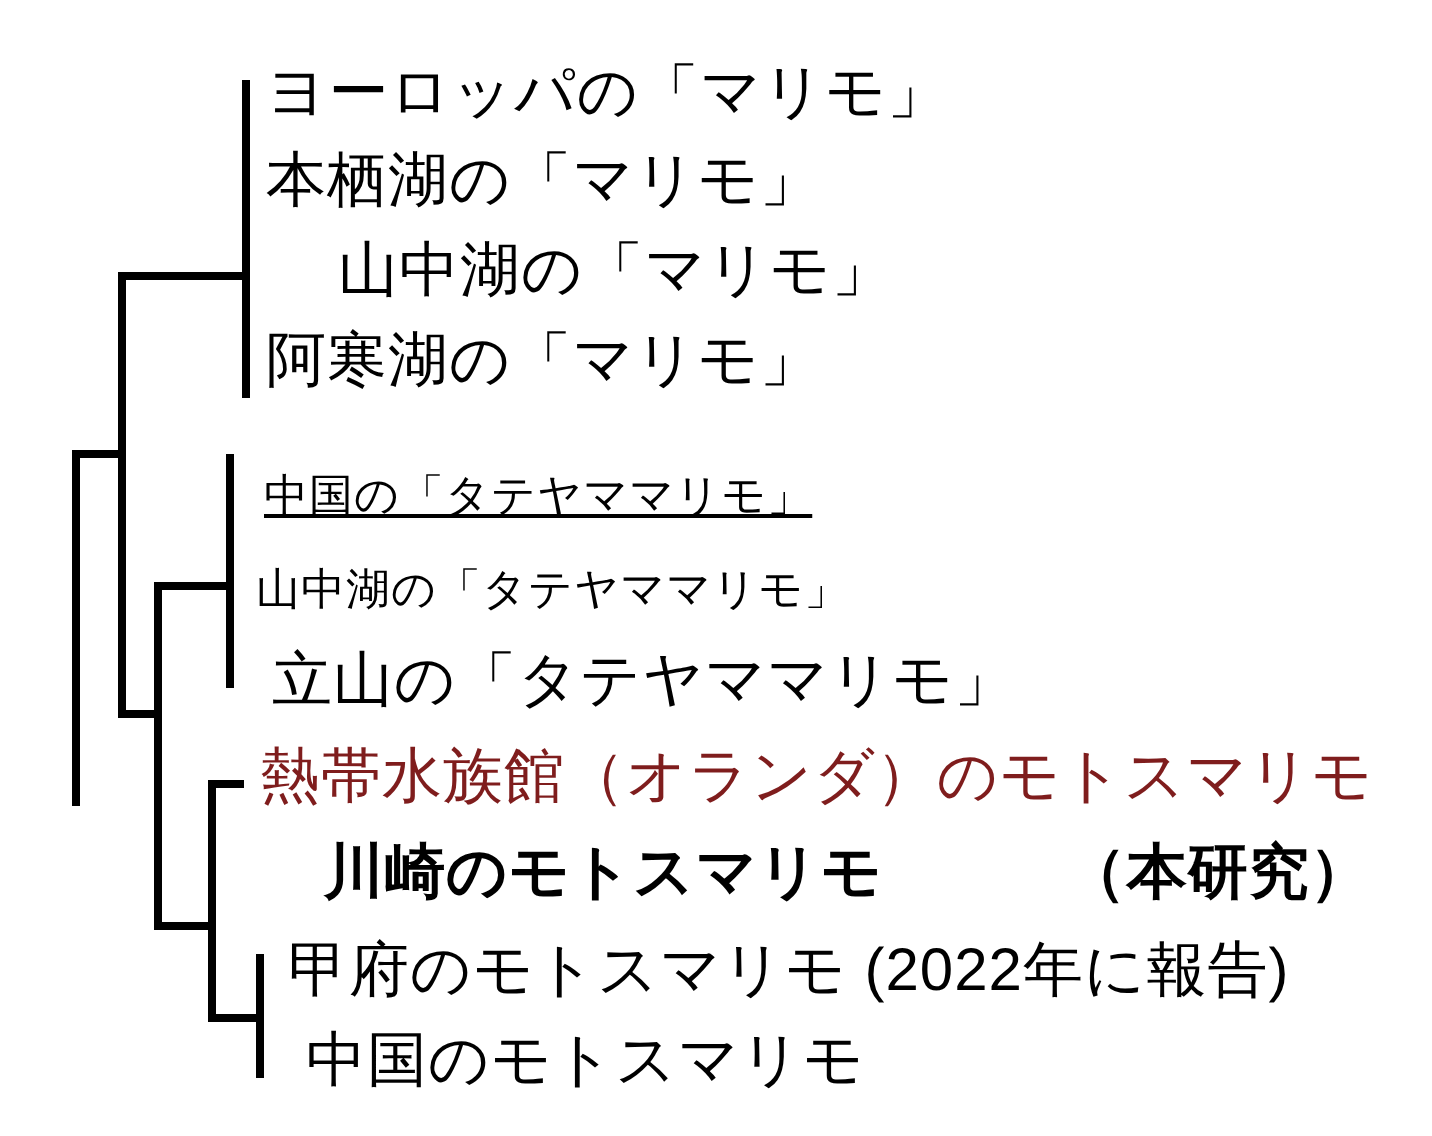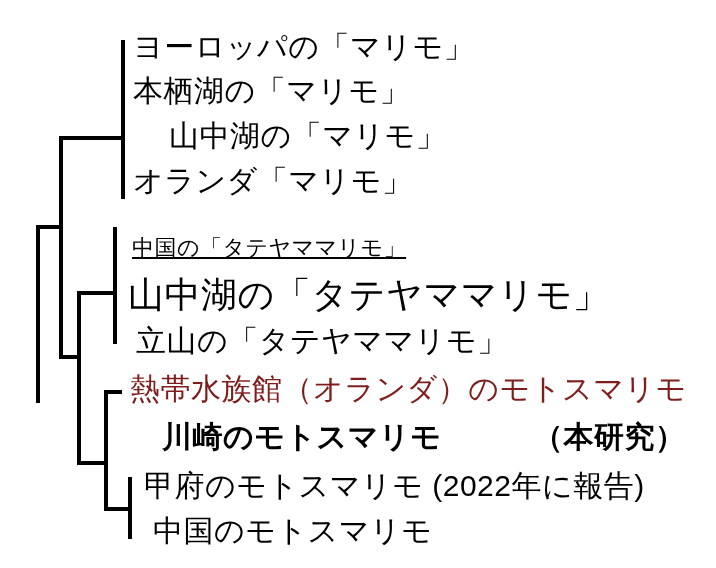--- a/index.html
+++ b/index.html
@@ -48,22 +48,22 @@
       <div class="branch" style="left: 77px; top: 461px; width: 31px; height: 4px; background: rgb(0, 0, 0);"></div>
       <div class="branch" style="left: 104px; top: 390px; width: 4px; height: 121px; background: rgb(0, 0, 0);"></div>
       <div class="branch" style="left: 104px; top: 390px; width: 18px; height: 4px; background: rgb(0, 0, 0);"></div>
       <div class="branch" style="left: 104px; top: 507px; width: 28px; height: 4px; background: rgb(0, 0, 0);"></div>
       <div class="branch" style="left: 128px; top: 477px; width: 4px; height: 62px; background: rgb(0, 0, 0);"></div>
     </div>
   <div id="label-layer">
       <div class="taxon" style="left: 133px; top: 26px; color: rgb(0, 0, 0); font-size: 30px;">ヨーロッパの「マリモ」</div>
       <div class="taxon" style="left: 133px; top: 70px; color: rgb(0, 0, 0); font-size: 30px;">本栖湖の「マリモ」</div>
       <div class="taxon" style="left: 133px; top: 115px; color: rgb(0, 0, 0); font-size: 30px; margin-left: 36px;">山中湖の「マリモ」</div>
-      <div class="taxon" style="left: 133px; top: 160px; color: rgb(0, 0, 0); font-size: 30px;">オランダ「マリモ」</div>
+      <div class="taxon" style="left: 133px; top: 160px; color: rgb(0, 0, 0); font-size: 30px;">阿寒湖の「マリモ」</div>
       <div class="taxon" style="left: 132px; top: 227px; color: rgb(0, 0, 0); font-size: 22px; text-decoration: underline;">中国の「タテヤママリモ」</div>
-      <div class="taxon" style="left: 128px; top: 274px; color: rgb(0, 0, 0); font-size: 36px;">山中湖の「タテヤママリモ」</div>
+      <div class="taxon" style="left: 128px; top: 274px; color: rgb(0, 0, 0); font-size: 22px;">山中湖の「タテヤママリモ」</div>
       <div class="taxon" style="left: 136px; top: 320px; color: rgb(0, 0, 0); font-size: 30px;">立山の「タテヤママリモ」</div>
       <div class="taxon" style="left: 130px; top: 368px; color: #7f1d1d; font-size: 30px;">熱帯水族館（オランダ）のモトスマリモ</div>
       <div class="taxon bold" style="left: 118px; top: 416px; color: rgb(0, 0, 0); font-size: 30px; margin-left: 44px;">川崎のモトスマリモ　　　（本研究）</div>
       <div class="taxon" style="left: 144px; top: 465px; color: rgb(0, 0, 0); font-size: 30px;">甲府のモトスマリモ (2022年に報告)</div>
       <div class="taxon" style="left: 153px; top: 510px; color: rgb(0, 0, 0); font-size: 30px;">中国のモトスマリモ</div>
     </div>
 </div>
 
 </body></html>

